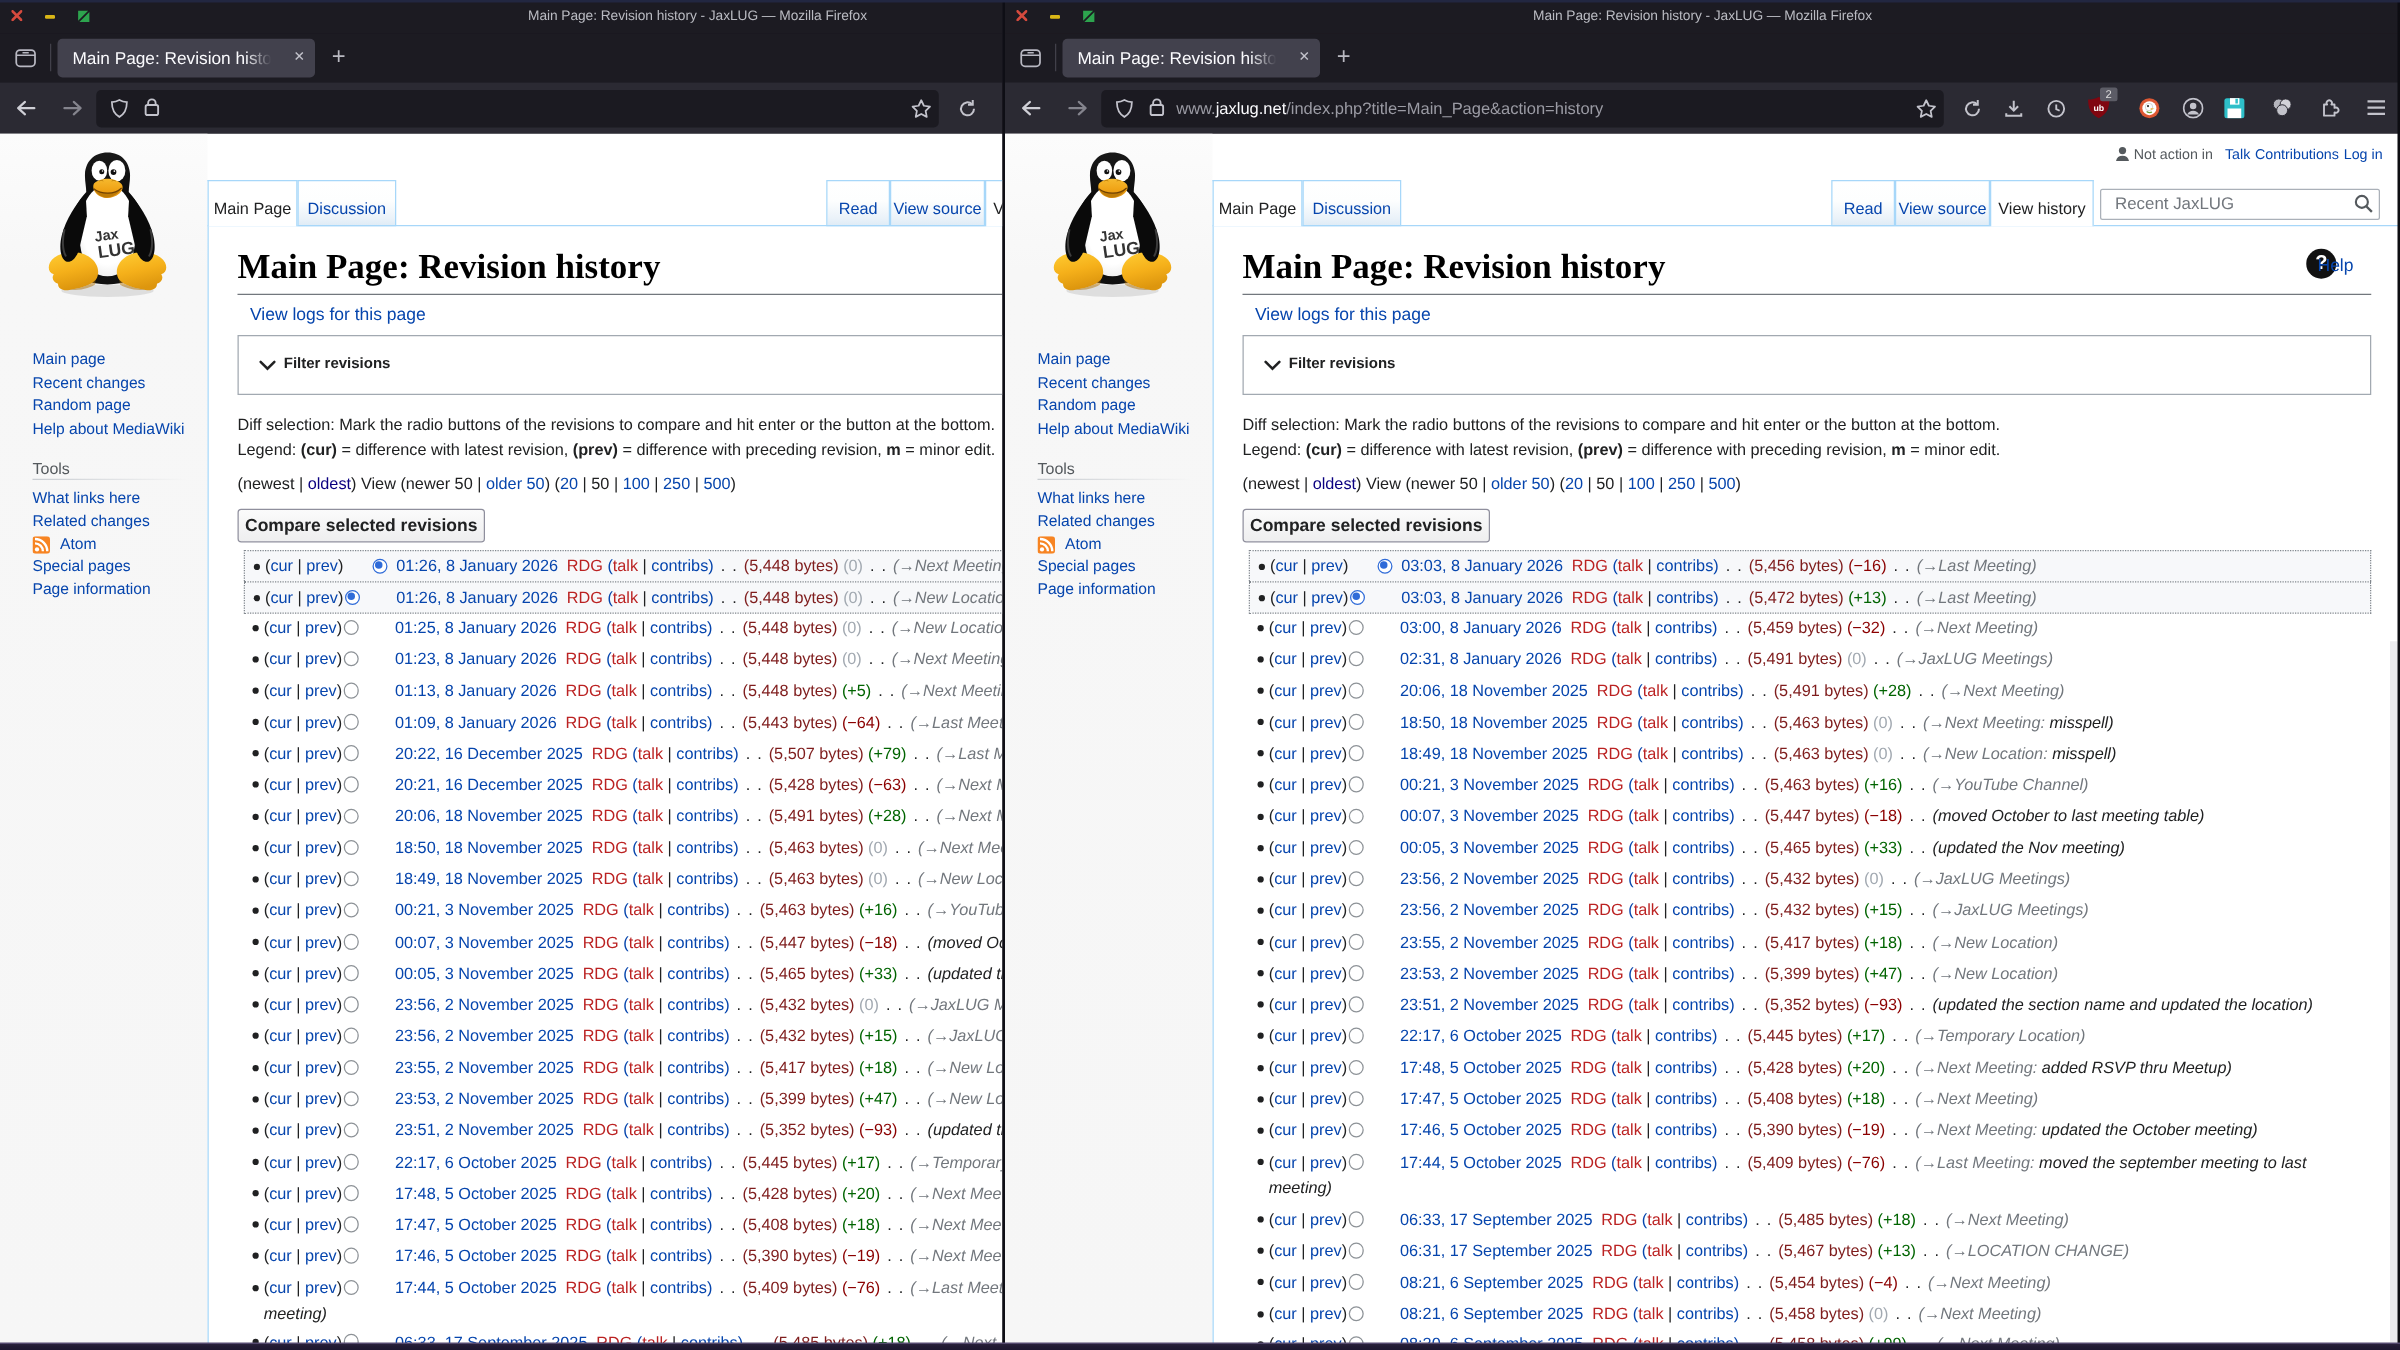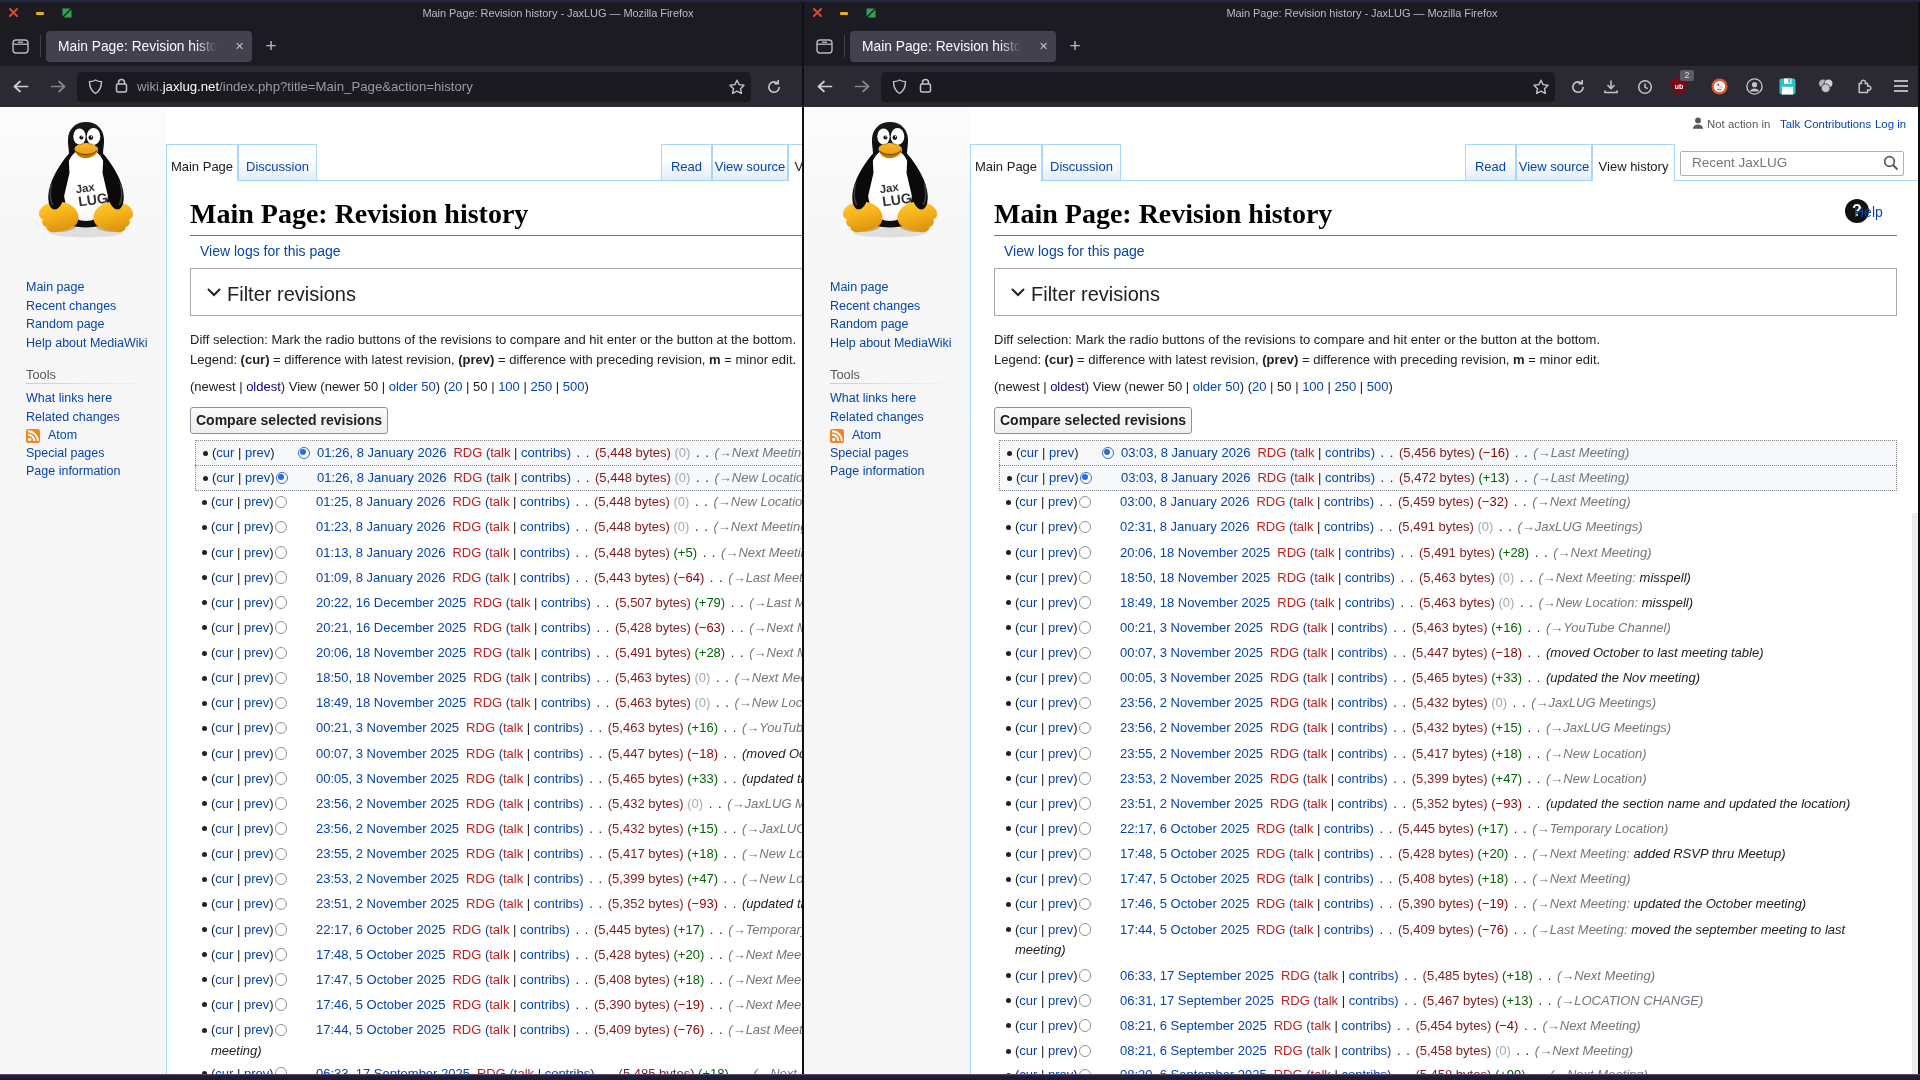--- a/index.html
+++ b/index.html
@@ -23,21 +23,21 @@
 .ctop{position:absolute;left:166px;top:73px;width:950px;height:1px;background:#a7d7f9}
 a{text-decoration:none}
 .bl{color:#0645ad}.vl{color:#0b0080}.rl{color:#bb2222}
 .ptab{position:absolute;top:37px;height:37px;border:1px solid #a7d7f9;border-bottom:1px solid #a7d7f9;background:linear-gradient(180deg,#fff 0,#fdfefe 45%,#eaf2f9 85%,#e0ecf6 100%);text-align:center;font-size:13px;line-height:43px;white-space:nowrap;overflow:hidden}
 .ptab.on{background:#fff;border-bottom:none}
 .srch{position:absolute;left:876px;top:44px;width:224px;height:25px;border:1px solid #aab0b8;border-radius:2px;background:#fff}
 .h1{position:absolute;left:190px;top:91px;width:903px;font-family:"Liberation Serif",serif;font-weight:bold;font-size:28px;color:#000}
 .hline{position:absolute;left:190px;top:128px;width:903px;height:1px;background:#72777d}
 .vlogs{position:absolute;left:200px;top:136px;font-size:14px}
 .fbox{position:absolute;left:190px;top:161px;width:903px;height:48px;border:1px solid #a2a9b1;background:#fff}
-.ftit{position:absolute;left:36px;top:13.5px;font-size:20px;font-weight:normal;color:#202122}
+.ftit{position:absolute;left:36px;top:13.5px;font-size:12px;font-weight:bold;color:#202122}
 .para{position:absolute;left:190px;white-space:nowrap}
 .cmpbtn{position:absolute;left:190px;top:300px;width:198px;height:27px;border:1px solid #8f8f9d;border-radius:3px;background:linear-gradient(180deg,#fbfbfb,#eeeeef);font-weight:bold;font-size:14px;color:#202122;text-align:center;line-height:25px}
 
 .row{position:absolute;left:195px;width:898px;height:25px;line-height:23.5px;white-space:nowrap;padding-left:16px}
 .row.sel{background:#f7f8fa;border:1.5px dotted #82888e;border-bottom:none}
 .row.sel2{border-bottom:1.5px dotted #82888e;height:26px}
 .bull{position:absolute;left:7px;top:9.5px;width:5px;height:5px;border-radius:50%;background:#202122}
 .pre{display:inline-block;position:relative;width:105px;vertical-align:top}
 .rad{position:absolute;top:5.5px;width:12.5px;height:12.5px;border-radius:50%;border:1.5px solid #8d9297;background:#fff}
 .rad.on{border-color:#2f6bd8}
@@ -89,21 +89,20 @@
         <path d="M1.5 6.5 H14.5 M9 1.5 L14.5 6.5 L9 11.5" fill="none" stroke="#84848d" stroke-width="1.7" stroke-linejoin="round" stroke-linecap="round"></path>
       </svg>
 <div class="urlf"></div>
 <svg class="abs" style="left:88px;top:13px" width="15" height="16" viewBox="0 0 15 16">
         <path d="M7.5 1 C9.5 2.2 11.5 2.6 13.5 2.6 C13.5 8 12 12 7.5 14.5 C3 12 1.5 8 1.5 2.6 C3.5 2.6 5.5 2.2 7.5 1 Z" fill="none" stroke="#c3c3cc" stroke-width="1.4"></path>
       </svg>
 <svg class="abs" style="left:115px;top:12px" width="13" height="16" viewBox="0 0 13 16">
         <rect x="1.5" y="6" width="10" height="8" rx="1.5" fill="none" stroke="#c3c3cc" stroke-width="1.5"></rect>
         <path d="M3.5 6 V4.5 a3 3 0 0 1 6 0 V6" fill="none" stroke="#c3c3cc" stroke-width="1.5"></path>
       </svg>
-<div class="urltx" style="left:137px;top:5.5px"><span style="color:#9b9ba4">wiki.</span><span style="color:#fbfbfe">jaxlug.net</span><span style="color:#9b9ba4">/index.php?title=Main_Page&amp;action=history</span></div>
 <svg class="abs" style="left:729px;top:13px" width="16" height="16" viewBox="0 0 16 16">
         <path d="M8 1.2 L10.1 5.6 L15 6.3 L11.5 9.7 L12.4 14.5 L8 12.2 L3.6 14.5 L4.5 9.7 L1 6.3 L5.9 5.6 Z" fill="none" stroke="#c3c3cc" stroke-width="1.4" stroke-linejoin="round"></path>
       </svg>
 <svg class="abs" style="left:766px;top:13px" width="15" height="15" viewBox="0 0 15 15">
         <path d="M13.2 8 a5.2 5.2 0 1 1 -1.6 -3.7" fill="none" stroke="#c3c3cc" stroke-width="1.6"></path>
         <path d="M12.2 1 L12.2 4.8 L8.4 4.8" fill="none" stroke="#c3c3cc" stroke-width="1.6"></path>
       </svg>
 </div>
 <div class="page">
 <div class="sidebg"></div>
@@ -257,20 +256,21 @@
           <path d="M1.5 6.5 H14.5 M9 1.5 L14.5 6.5 L9 11.5" fill="none" stroke="#84848d" stroke-width="1.7" stroke-linejoin="round" stroke-linecap="round"></path>
         </svg>
 <div class="urlf"></div>
 <svg class="abs" style="left:88px;top:13px" width="15" height="16" viewBox="0 0 15 16">
           <path d="M7.5 1 C9.5 2.2 11.5 2.6 13.5 2.6 C13.5 8 12 12 7.5 14.5 C3 12 1.5 8 1.5 2.6 C3.5 2.6 5.5 2.2 7.5 1 Z" fill="none" stroke="#c3c3cc" stroke-width="1.4"></path>
         </svg>
 <svg class="abs" style="left:115px;top:12px" width="13" height="16" viewBox="0 0 13 16">
           <rect x="1.5" y="6" width="10" height="8" rx="1.5" fill="none" stroke="#c3c3cc" stroke-width="1.5"></rect>
           <path d="M3.5 6 V4.5 a3 3 0 0 1 6 0 V6" fill="none" stroke="#c3c3cc" stroke-width="1.5"></path>
         </svg>
+<div class="urltx" style="left:137px;top:5.5px"><span style="color:#9b9ba4">www.</span><span style="color:#fbfbfe">jaxlug.net</span><span style="color:#9b9ba4">/index.php?title=Main_Page&amp;action=history</span></div>
 <svg class="abs" style="left:729px;top:13px" width="16" height="16" viewBox="0 0 16 16">
           <path d="M8 1.2 L10.1 5.6 L15 6.3 L11.5 9.7 L12.4 14.5 L8 12.2 L3.6 14.5 L4.5 9.7 L1 6.3 L5.9 5.6 Z" fill="none" stroke="#c3c3cc" stroke-width="1.4" stroke-linejoin="round"></path>
         </svg>
 <svg class="abs" style="left:766px;top:13px" width="15" height="15" viewBox="0 0 15 15">
           <path d="M13.2 8 a5.2 5.2 0 1 1 -1.6 -3.7" fill="none" stroke="#c3c3cc" stroke-width="1.6"></path>
           <path d="M12.2 1 L12.2 4.8 L8.4 4.8" fill="none" stroke="#c3c3cc" stroke-width="1.6"></path>
         </svg>
 <svg class="abs" style="left:799px;top:13px" width="16" height="16" viewBox="0 0 16 16">
           <path d="M8 1.5 V9" stroke="#c3c3cc" stroke-width="1.6" fill="none"></path>
           <path d="M4.5 6 L8 9.5 L11.5 6" stroke="#c3c3cc" stroke-width="1.6" fill="none"></path>

